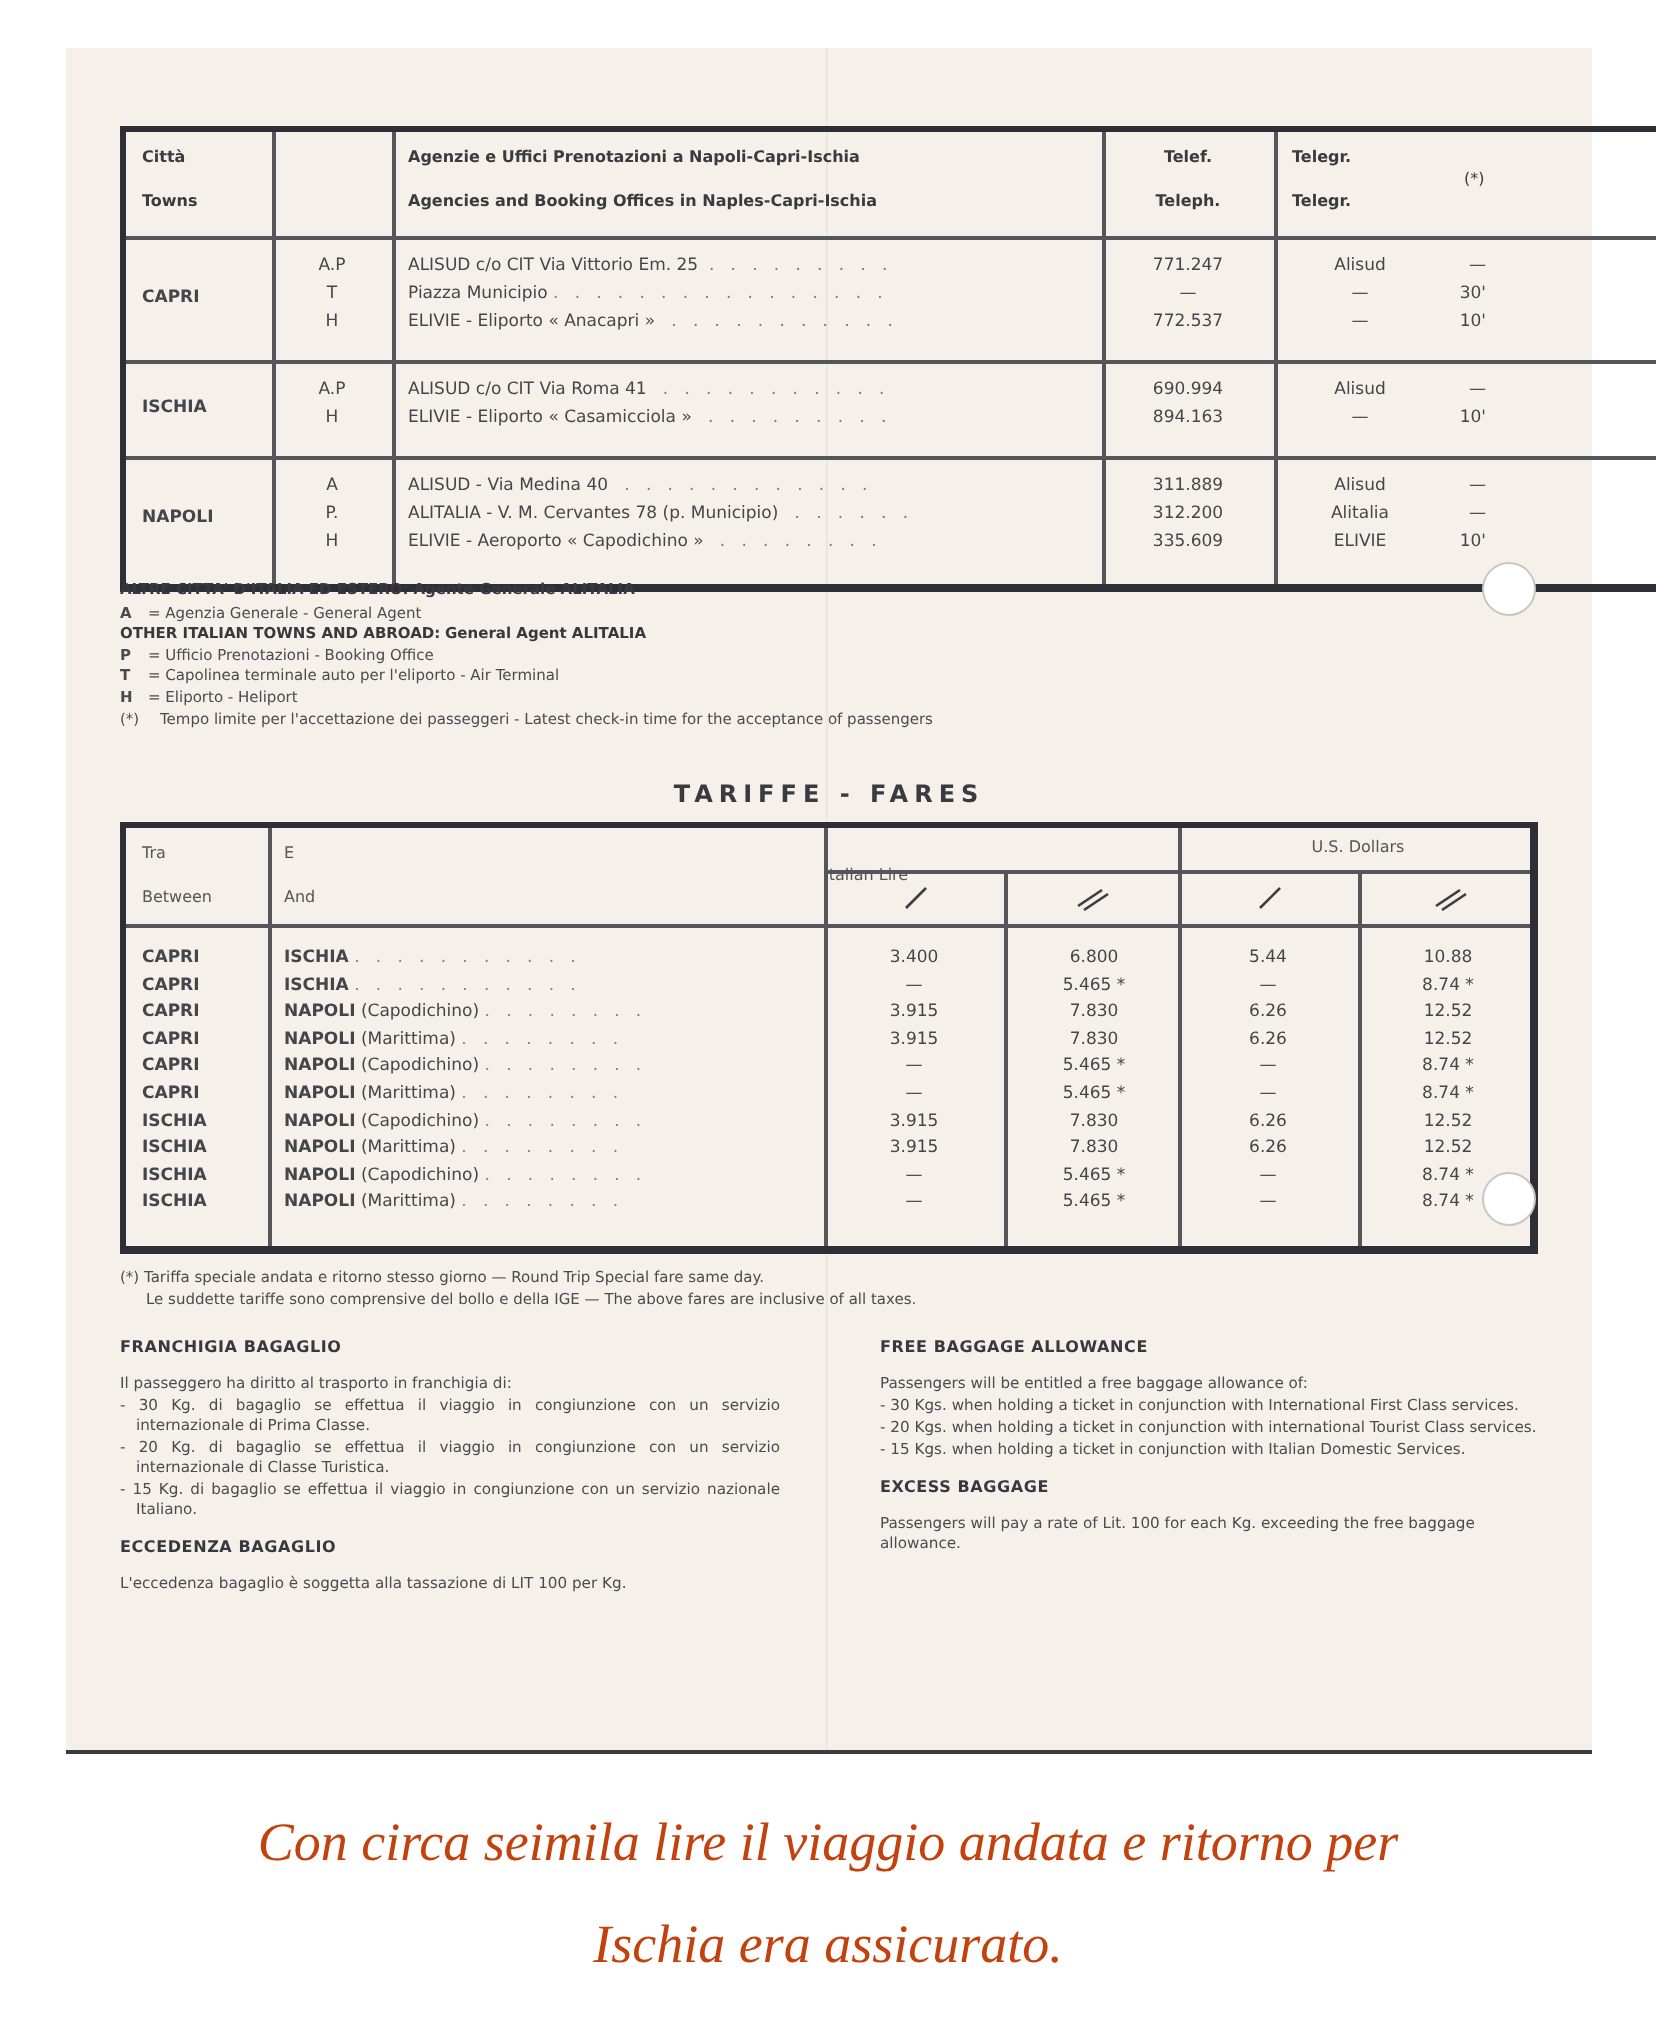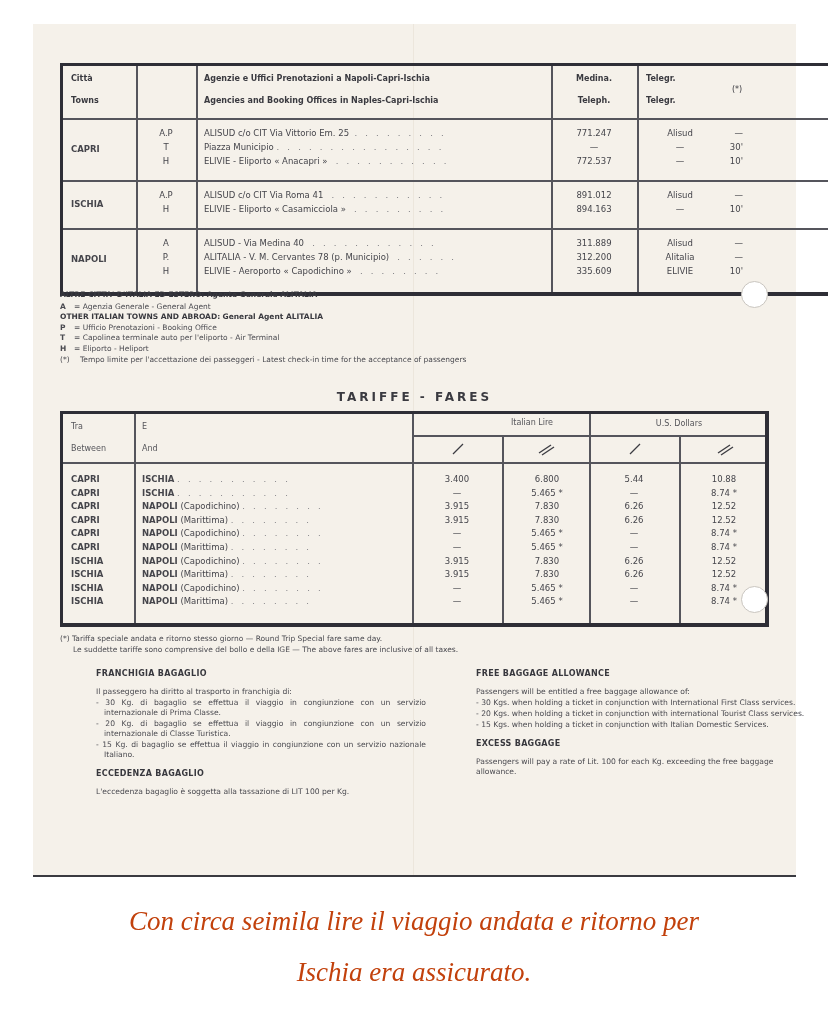--- a/index.html
+++ b/index.html
@@ -55,21 +55,21 @@
   .frow .from { left: 8px; font-weight: bold; }
   .frow .to { left: 79px; }
   .frow .to b { font-weight: bold; }
   .frow .to .dots { color: #808085; }
   .frow .num { text-align: center; width: 90px; }
   .oneway-icon, .roundtrip-icon { position: absolute; width: 20px; height: 14px; }
 
   .fares-note { position: absolute; left: 27px; top: 609px; font-size: 7.5px; line-height: 11px; color: #4a4a50; }
 
   
-  .bag { position: absolute; font-size: 7.6px; line-height: 10px; color: #4a4a50; margin-left: 36px; }
+  .bag { position: absolute; font-size: 7.6px; line-height: 10px; color: #4a4a50; }
   .bag h4 { font-size: 8px; font-weight: bold; color: #38383e; margin-bottom: 8px; letter-spacing: 0.3px; }
   .bag p { margin-bottom: 1px; }
   .bag .item { padding-left: 8px; text-indent: -8px; text-align: justify; }
   .bag .section { margin-bottom: 9px; }
 
   .caption {
     position: absolute; left: 0; width: 828px; top: 896px; text-align: center;
     font-family: "Liberation Serif", serif; font-style: italic; font-size: 27px;
     line-height: 51px; color: #c2410c;
   }
@@ -86,21 +86,21 @@
     <div class="vline" style="left:488px"></div>
     <div class="vline" style="left:574px"></div>
     <div class="hline" style="top:52px"></div>
     <div class="hline" style="top:114px"></div>
     <div class="hline" style="top:162px"></div>
 
     <span class="hdr" style="left:8px;top:8px">Città</span>
     <span class="hdr" style="left:8px;top:30px">Towns</span>
     <span class="hdr" style="left:141px;top:8px">Agenzie e Uffici Prenotazioni a Napoli-Capri-Ischia</span>
     <span class="hdr" style="left:141px;top:30px">Agencies and Booking Offices in Naples-Capri-Ischia</span>
-    <span class="hdr" style="left:488px;width:86px;text-align:center;top:8px">Medina.</span>
+    <span class="hdr" style="left:488px;width:86px;text-align:center;top:8px">Telef.</span>
     <span class="hdr" style="left:488px;width:86px;text-align:center;top:30px">Teleph.</span>
     <span class="hdr" style="left:583px;top:8px">Telegr.</span>
     <span class="hdr" style="left:583px;top:30px">Telegr.</span>
     <span class="hdr" style="left:669px;top:19px;font-weight:normal">(*)</span>
 
     <span class="cell city" style="left:8px;top:76px">CAPRI</span>
     <div>
       <span class="cell codes" style="left:73px;top:60px">A.P</span>
       <span class="cell addr" style="left:141px;top:60px"><span>ALISUD c/o CIT Via Vittorio Em. 25</span><span class="dots"> &nbsp;. &nbsp; . &nbsp; . &nbsp; . &nbsp; . &nbsp; . &nbsp; . &nbsp; . &nbsp; .</span></span>
       <span class="cell phone" style="left:481px;top:60px">771.247</span>
@@ -119,21 +119,21 @@
       <span class="cell addr" style="left:141px;top:88px"><span>ELIVIE - Eliporto « Anacapri »</span><span class="dots"> &nbsp; . &nbsp; . &nbsp; . &nbsp; . &nbsp; . &nbsp; . &nbsp; . &nbsp; . &nbsp; . &nbsp; . &nbsp; .</span></span>
       <span class="cell phone" style="left:481px;top:88px">772.537</span>
       <span class="cell tg" style="left:592px;top:88px">—</span>
       <span class="cell tm" style="left:650px;top:88px">10'</span>
     </div>
 
     <span class="cell city" style="left:8px;top:131px">ISCHIA</span>
     <div>
       <span class="cell codes" style="left:73px;top:122px">A.P</span>
       <span class="cell addr" style="left:141px;top:122px"><span>ALISUD c/o CIT Via Roma 41</span><span class="dots"> &nbsp; . &nbsp; . &nbsp; . &nbsp; . &nbsp; . &nbsp; . &nbsp; . &nbsp; . &nbsp; . &nbsp; . &nbsp; .</span></span>
-      <span class="cell phone" style="left:481px;top:122px">891.012</span>
+      <span class="cell phone" style="left:481px;top:122px">690.994</span>
       <span class="cell tg" style="left:592px;top:122px">Alisud</span>
       <span class="cell tm" style="left:650px;top:122px">—</span>
     </div>
     <div>
       <span class="cell codes" style="left:73px;top:136px">H</span>
       <span class="cell addr" style="left:141px;top:136px"><span>ELIVIE - Eliporto « Casamicciola »</span><span class="dots"> &nbsp; . &nbsp; . &nbsp; . &nbsp; . &nbsp; . &nbsp; . &nbsp; . &nbsp; . &nbsp; .</span></span>
       <span class="cell phone" style="left:481px;top:136px">894.163</span>
       <span class="cell tg" style="left:592px;top:136px">—</span>
       <span class="cell tm" style="left:650px;top:136px">10'</span>
     </div>
@@ -182,21 +182,21 @@
     <div class="vline" style="left:439px;top:21px;bottom:0"></div>
     <div class="vline" style="left:526px;top:0;bottom:0"></div>
     <div class="vline" style="left:616px;top:21px;bottom:0"></div>
     <div class="hline" style="left:349px;right:0;top:21px"></div>
     <div class="hline" style="left:0;right:0;top:48px"></div>
 
     <span class="fh" style="left:8px;top:8px">Tra</span>
     <span class="fh" style="left:8px;top:30px">Between</span>
     <span class="fh" style="left:79px;top:8px">E</span>
     <span class="fh" style="left:79px;top:30px">And</span>
-    <span class="fh" style="left:349px;width:141px;text-align:right;top:4px">Italian Lire</span>
+    <span class="fh" style="left:349px;width:141px;text-align:left;top:19px">Italian Lire</span>
     <span class="fh" style="left:526px;width:180px;text-align:center;top:5px">U.S. Dollars</span>
 
     <svg class="oneway-icon" style="left:385px;top:28px" viewBox="0 0 20 14">
         <line x1="5" y1="12" x2="15" y2="2" stroke="#3c3c42" stroke-width="1.3"></line>
       </svg>
     <svg class="roundtrip-icon" style="left:473px;top:28px" viewBox="0 0 20 14">
         <line x1="3" y1="11" x2="15" y2="3" stroke="#3c3c42" stroke-width="1.3"></line>
         <line x1="6" y1="13" x2="18" y2="5" stroke="#3c3c42" stroke-width="1.3"></line>
       </svg>
     <svg class="oneway-icon" style="left:562px;top:28px" viewBox="0 0 20 14">

